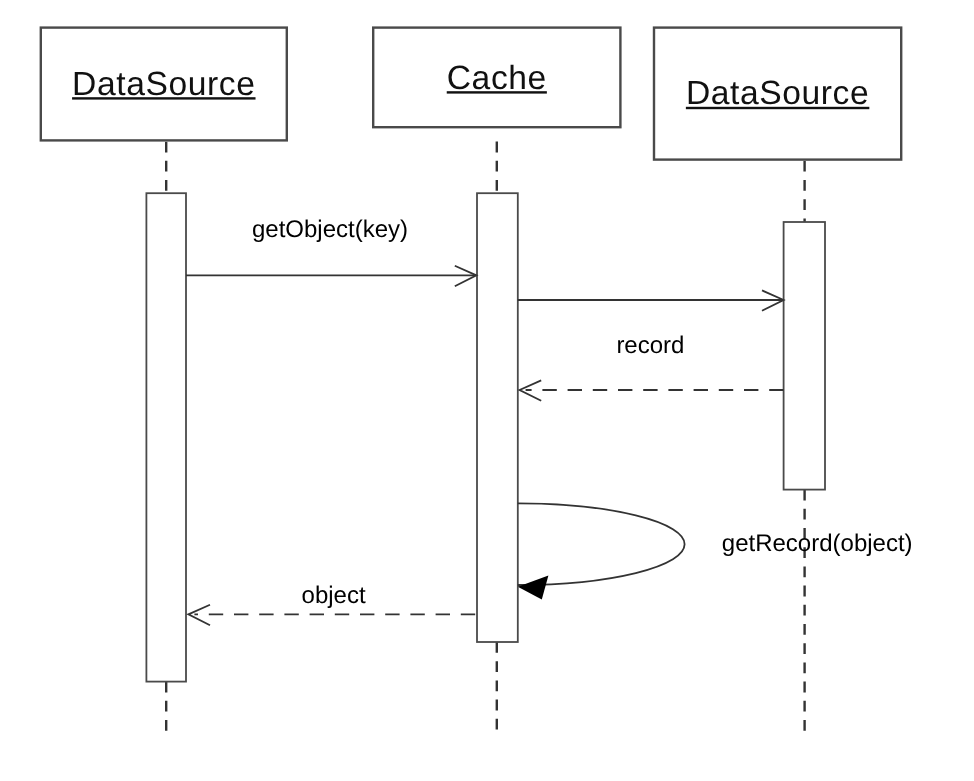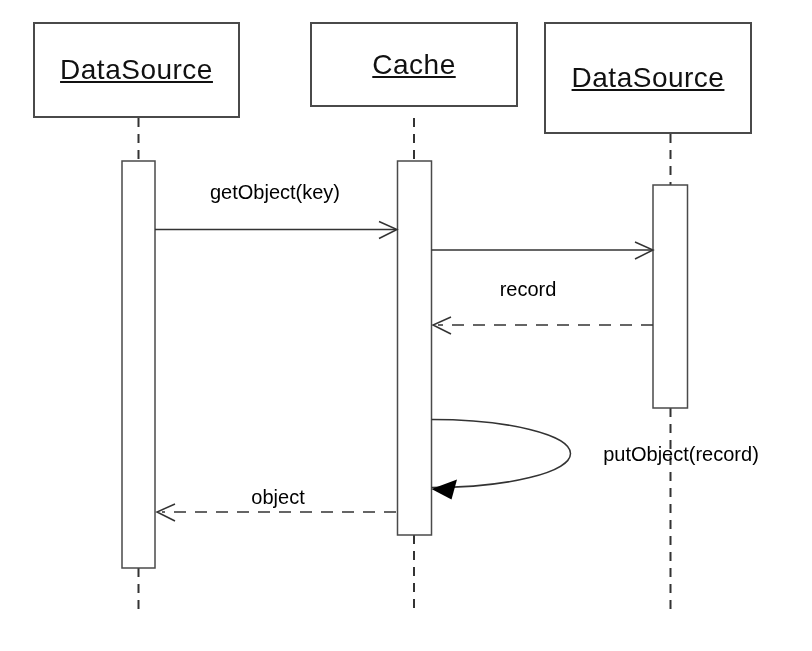--- a/index.html
+++ b/index.html
@@ -95,17 +95,17 @@
     <span class="actor-label">DataSource</span>
   </div>
   <div class="actor-box" style="left:310px; top:22px; width:208px; height:85px;">
     <span class="actor-label">Cache</span>
   </div>
   <div class="actor-box" style="left:544px; top:22px; width:208px; height:112px;">
     <span class="actor-label">DataSource</span>
   </div>
 
   <div class="msg-label" style="left:275px; top:192px;">getObject(key)</div>
-  <div class="msg-label" style="left:528px; top:289px;">record</div>
-  <div class="msg-label" style="left:681px; top:454px;">putObject(record)</div>
+  <div class="msg-label" style="left:542px; top:289px;">record</div>
+  <div class="msg-label" style="left:681px; top:454px;">getRecord(object)</div>
   <div class="msg-label" style="left:278px; top:477px;margin-top:20px;">object</div>
 
 </div>
 
 </body></html>

